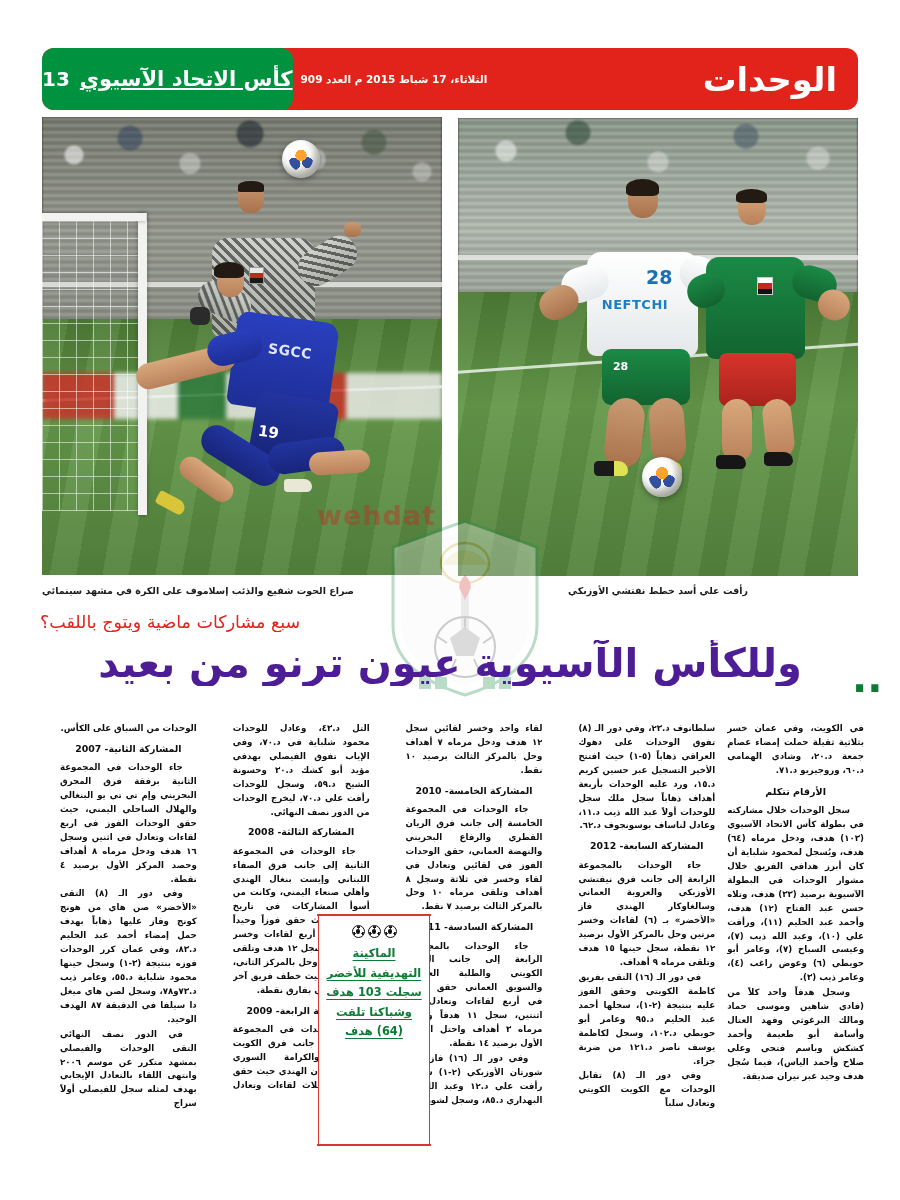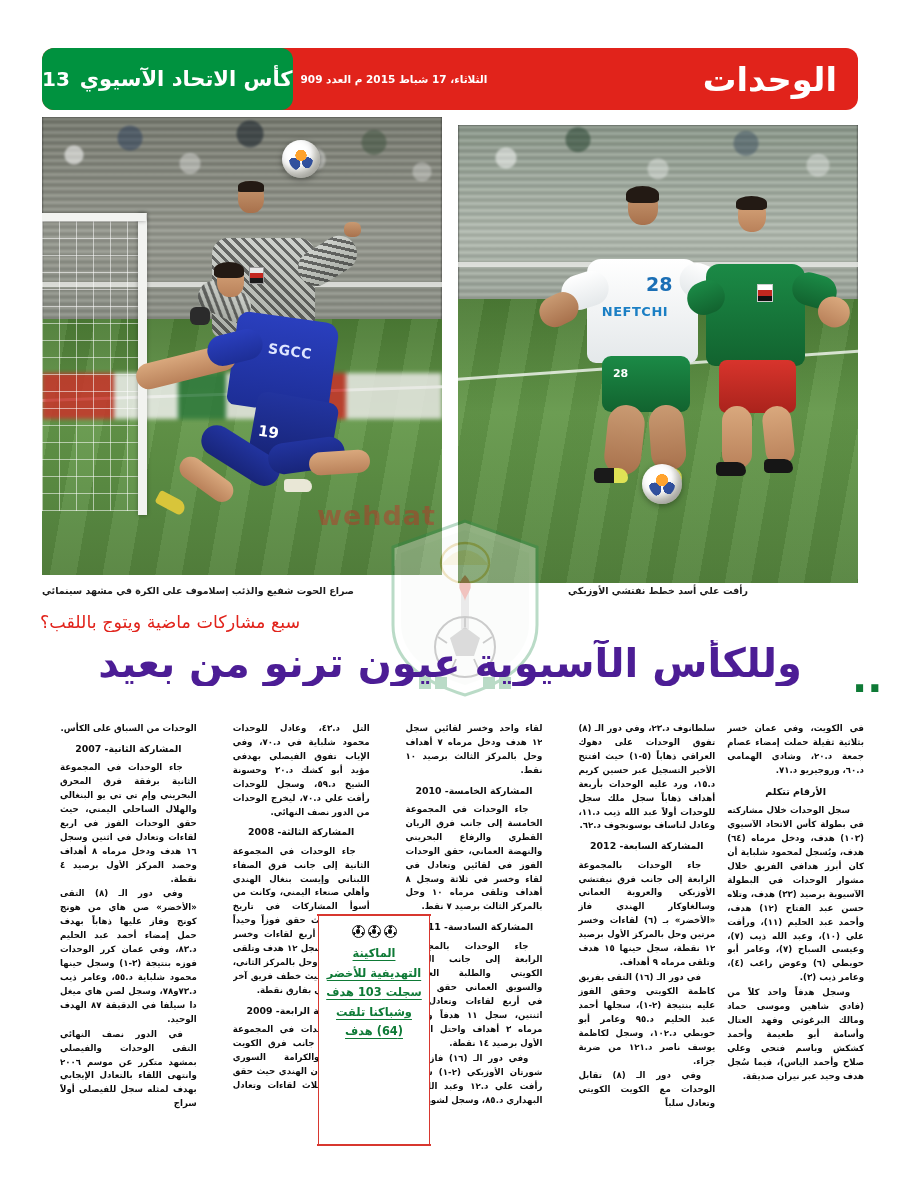--- a/index.html
+++ b/index.html
@@ -68,36 +68,37 @@
     align-items: center;
     justify-content: center;
     gap: 10px;
     direction: rtl;
   }
   #masthead-green-label {
     color: #ffffff;
     font-size: 21px;
     font-weight: bold;
     white-space: nowrap;
+    text-decoration: underline;
   }
   #masthead-green-number {
     color: #ffffff;
     font-size: 20px;
     font-weight: bold;
     line-height: 1;
   }
 
   
   .photo {
     position: absolute;
     overflow: hidden;
     background: #222;
   }
   #photo-left  { left: 42px;  top: 117px; width: 400px; height: 458px; }
-  #photo-right { left: 458px; top: 125px; width: 400px; height: 458px; }
+  #photo-right { left: 458px; top: 118px; width: 400px; height: 458px; }
 
   .crowd {
     position: absolute;
     left: 0; top: 0; right: 0; height: 46%;
     background:
       radial-gradient(circle at 8% 18%, rgba(255,255,255,.55) 0 9px, transparent 10px),
       radial-gradient(circle at 22% 10%, rgba(40,60,90,.5) 0 12px, transparent 13px),
       radial-gradient(circle at 37% 22%, rgba(255,255,255,.35) 0 10px, transparent 11px),
       radial-gradient(circle at 52% 8%,  rgba(20,30,40,.55) 0 13px, transparent 14px),
       radial-gradient(circle at 68% 20%, rgba(255,255,255,.4) 0 11px, transparent 12px),

